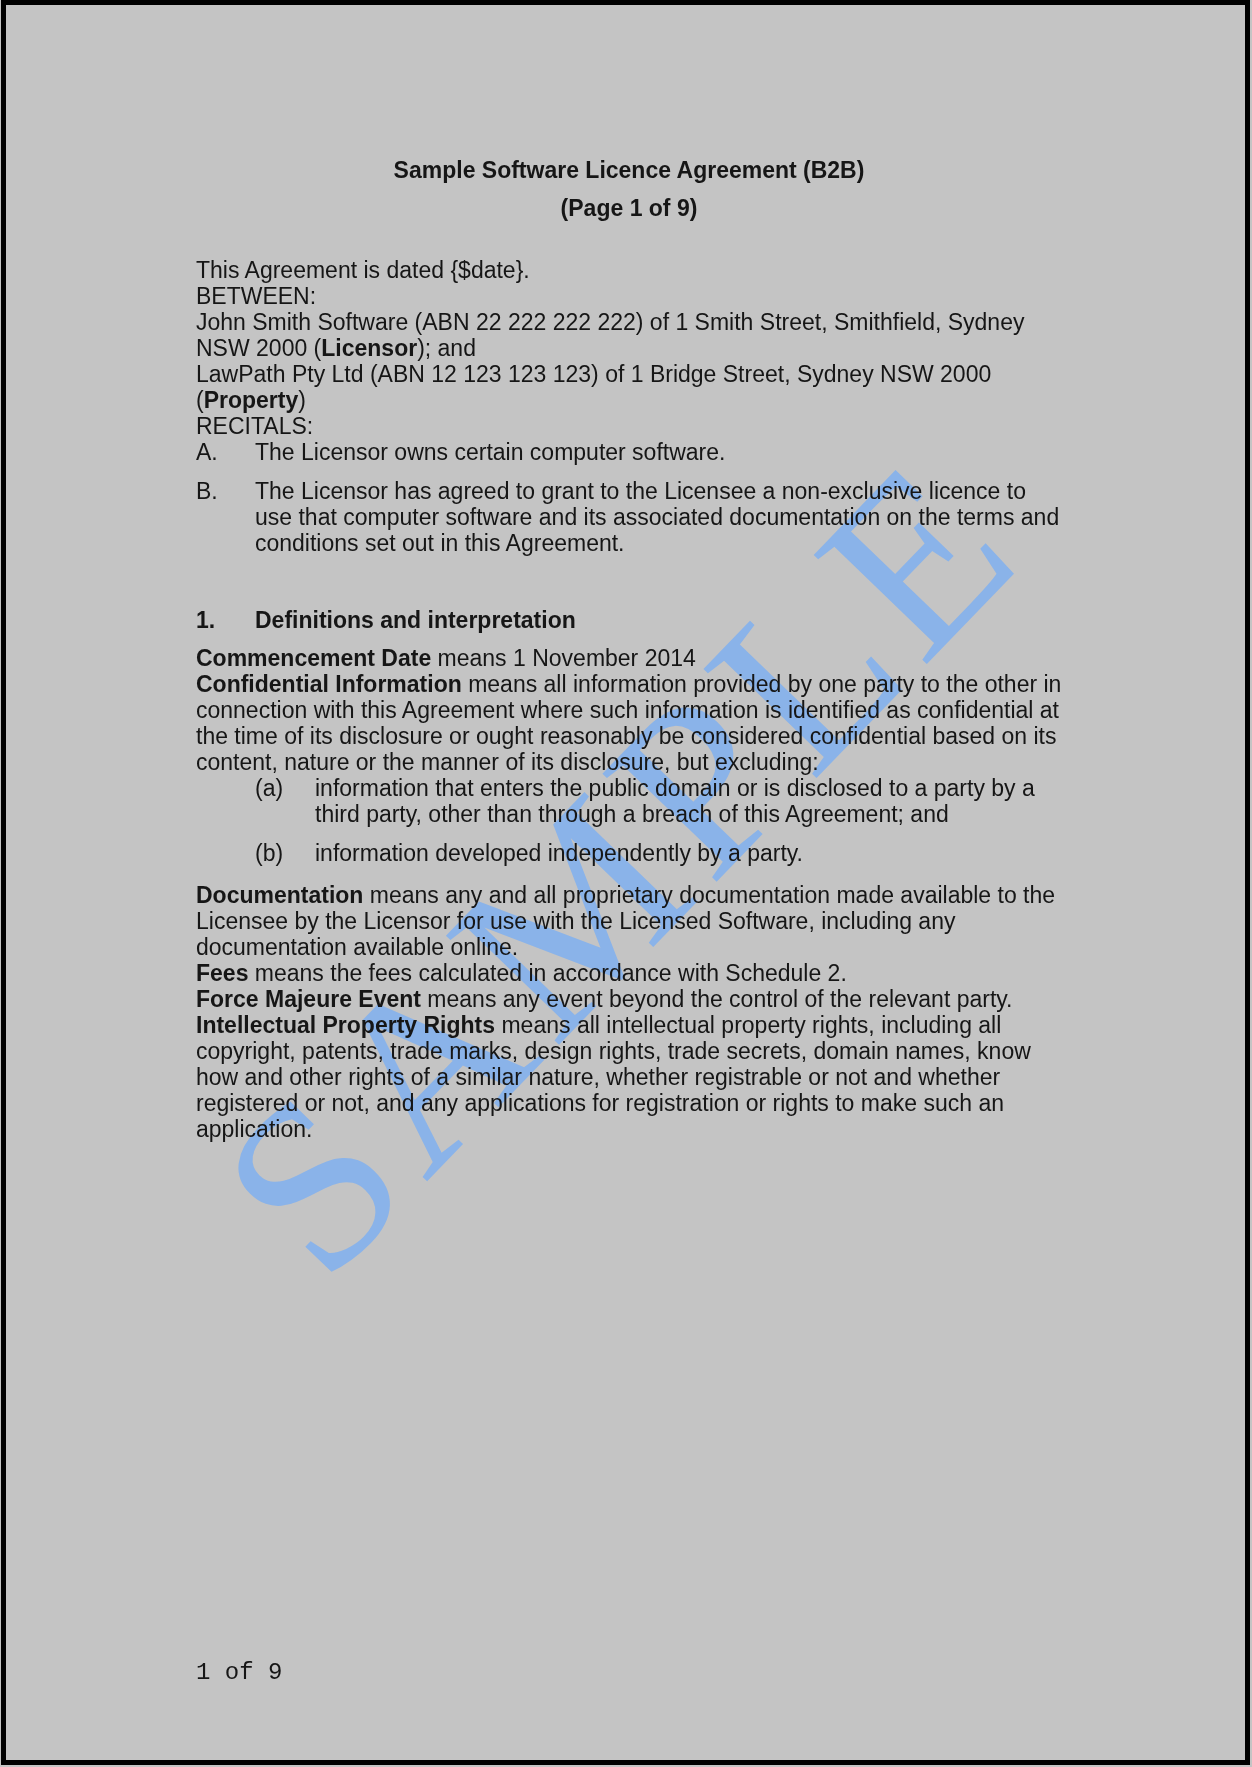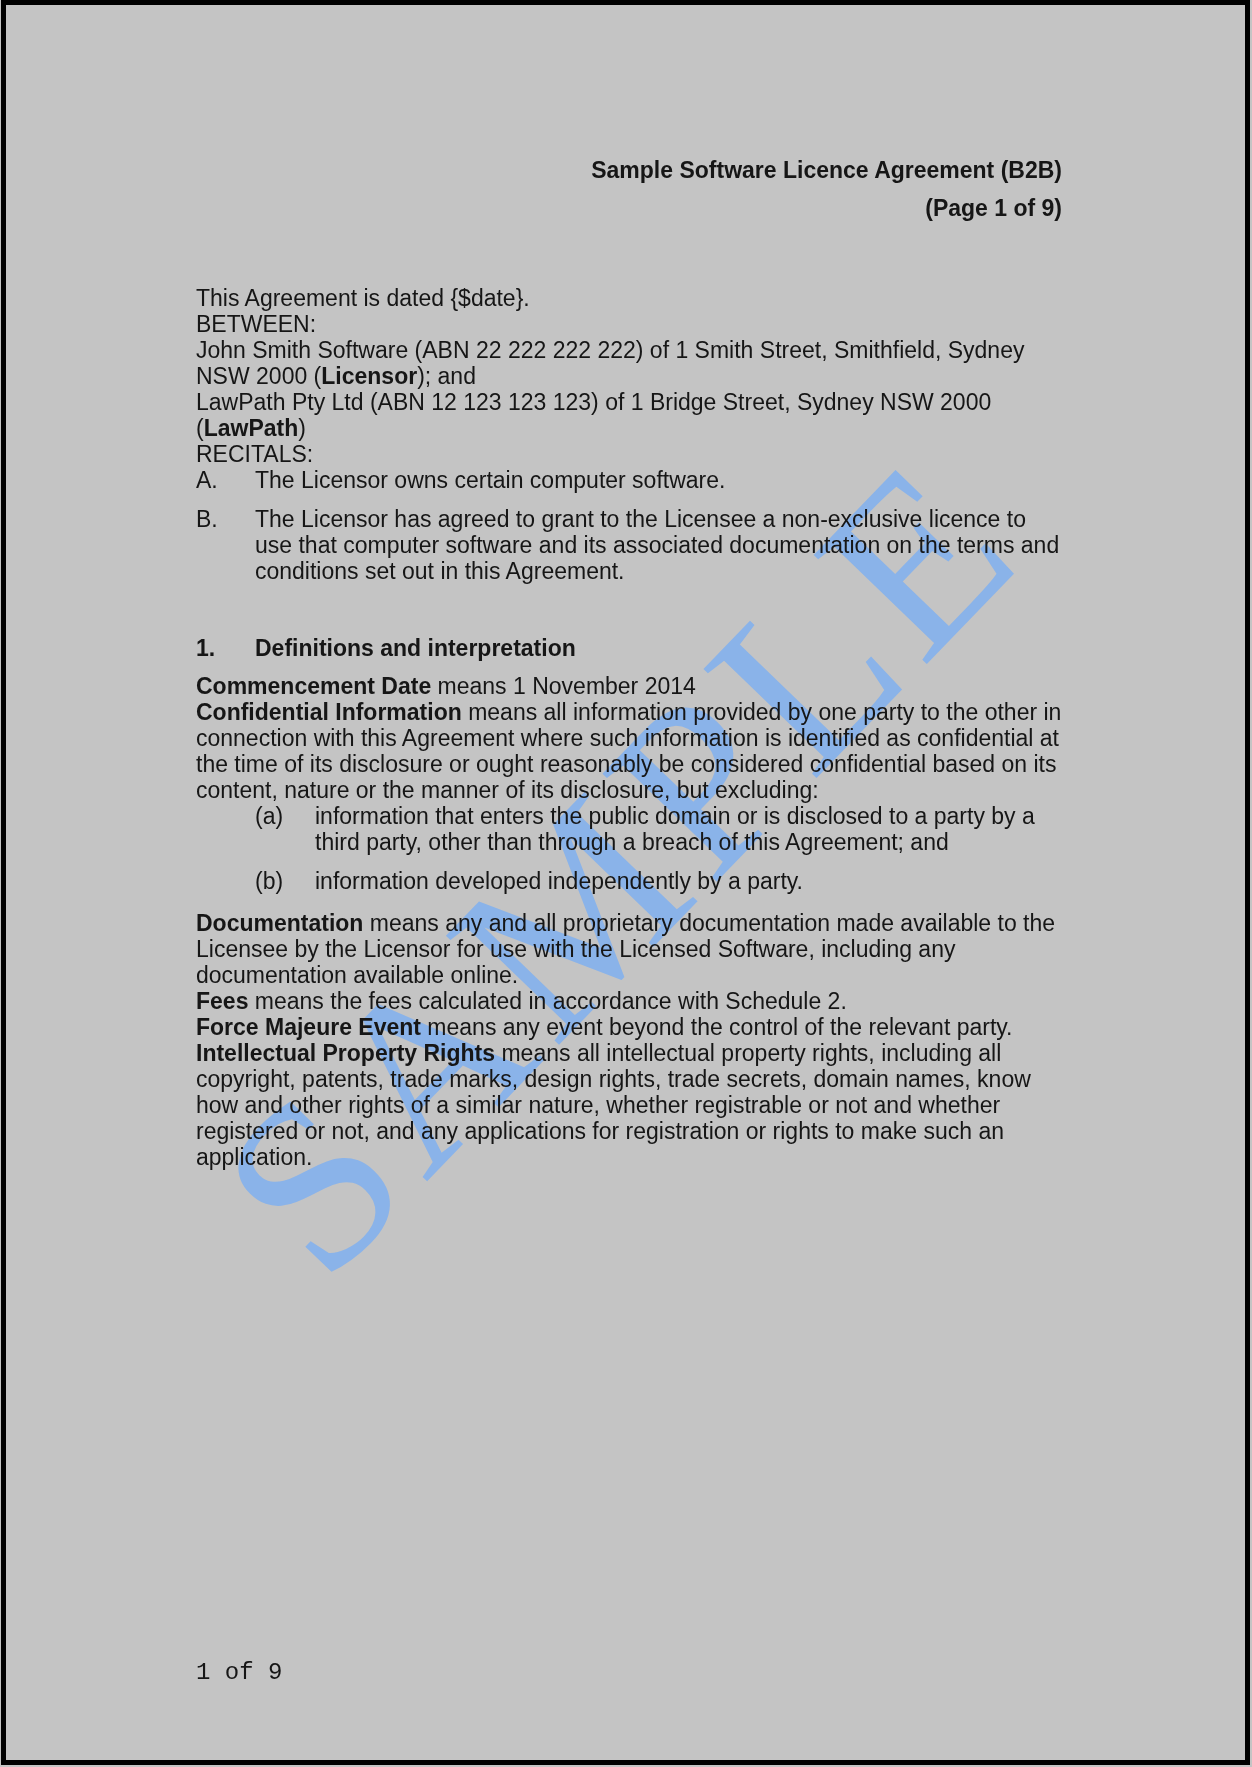--- a/index.html
+++ b/index.html
@@ -21,31 +21,31 @@
     font-size:240px; letter-spacing:12px; white-space:nowrap;
     color:var(--wm); z-index:1; user-select:none;
   }
   .content{
     position:absolute; left:196px; top:157px; width:866px; z-index:2;
     font-family:"Liberation Sans","DejaVu Sans",sans-serif;
     font-size:23px; line-height:26px; color:var(--fg);
   }
   .content p{margin:0;}
   .b{font-weight:bold;}
-  .center{text-align:right;}
+  .center{text-align:center;}
   .hang{display:flex;}
   .hang .lbl{flex:0 0 59px;}
   .hang .lbl2{flex:0 0 60px;}
   .hang .txt{flex:1;}
   .ind{margin-left:59px;}
   .sub{margin-right:-14px;}
   .ipr{margin-right:-14px;}
   .mb10{margin-bottom:10px;} .mb12{margin-bottom:12px;} .mb13{margin-bottom:13px;}
   .mb15{margin-bottom:15px;} .mb16{margin-bottom:16px;} .mb17{margin-bottom:17px;}
-  .mb51{margin-bottom:51px;} .mb52{margin-bottom:52px;} .mb56{margin-bottom:64px;}
+  .mb51{margin-bottom:51px;} .mb52{margin-bottom:52px;} .mb56{margin-bottom:36px;}
   .footer{
     position:absolute; left:196px; width:866px; top:1659px; text-align:left;
     font-family:Liberation Mono, monospace;
     font-size:24px; line-height:27px; color:var(--fg); z-index:2;
   }
 </style>
 </head>
 <body>
 
 <div class="canvas">
@@ -57,21 +57,21 @@
 
     <div class="title b center mb12">Sample Software Licence Agreement (B2B)</div>
     <div class="subtitle b center mb56">(Page 1 of 9)</div>
 
     <p class="mb52">This Agreement is dated {$date}.</p>
 
     <p class="mb12">BETWEEN:</p>
 
     <p class="mb16"><span>John Smith Software (ABN 22 222 222 222) of 1 Smith Street, Smithfield, Sydney NSW 2000 (</span><b>Licensor</b><span>); and</span></p>
 
-    <p class="mb52"><span>LawPath Pty Ltd (ABN 12 123 123 123) of 1 Bridge Street, Sydney NSW 2000 (</span><b>LawPath</b><span>)</span></p>
+    <p class="mb52"><span>LawPath Pty Ltd (ABN 12 123 123 123) of 1 Bridge Street, Sydney NSW 2000 (</span><b>Property</b><span>)</span></p>
 
     <p class="mb12">RECITALS:</p>
 
     <div class="hang mb13">
       <span class="lbl">A.</span>
       <span class="txt">The Licensor owns certain computer software.</span>
     </div>
 
     <div class="hang mb51">
       <span class="lbl">B.</span>

